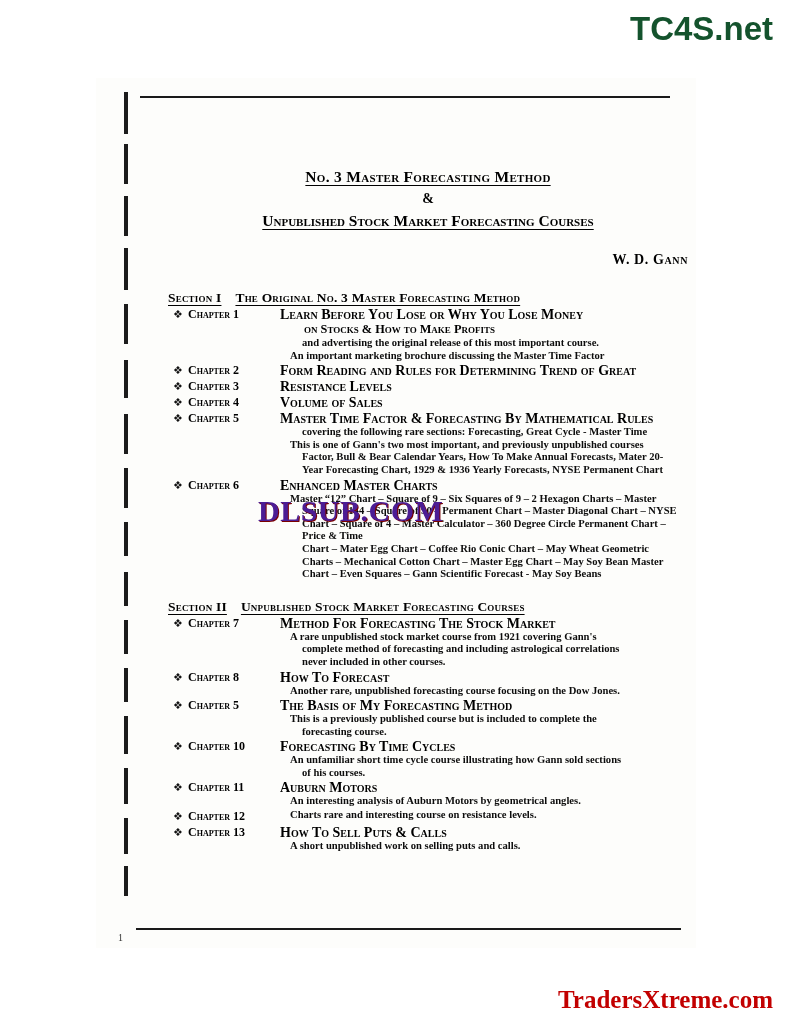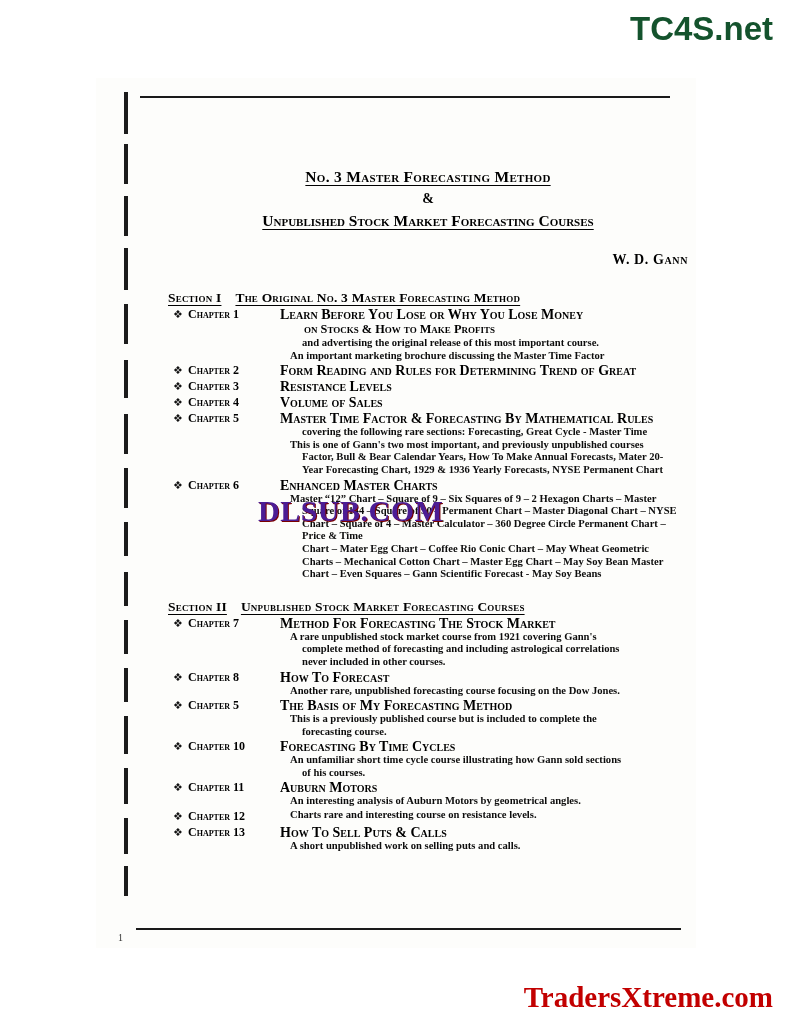--- a/index.html
+++ b/index.html
@@ -26,21 +26,21 @@
     font-size: 33px;
     color: #14532d;
     letter-spacing: 0px;
   }
   .wm-bottom {
     position: absolute;
     bottom: 10px;
     right: 18px;
     font-family: "Liberation Serif", serif;
     font-weight: bold;
-    font-size: 29px;
+    font-size: 25px;
     color: #c20000;
   }
   .wm-center {
     position: absolute;
     left: 258px;
     top: 494px;
     font-family: "Liberation Serif", serif;
     font-weight: bold;
     font-size: 30px;
     color: #4c1d95;

